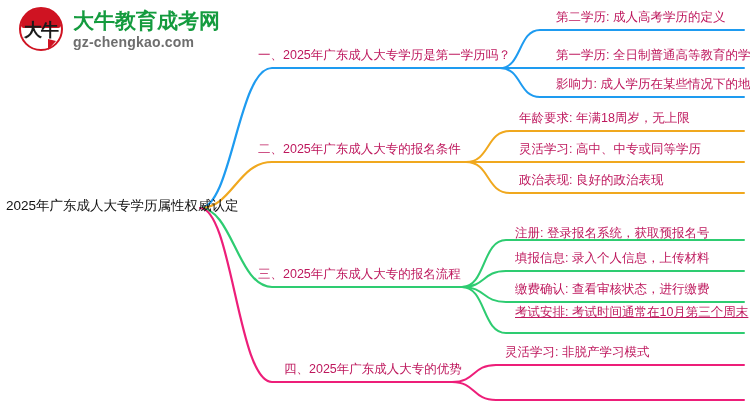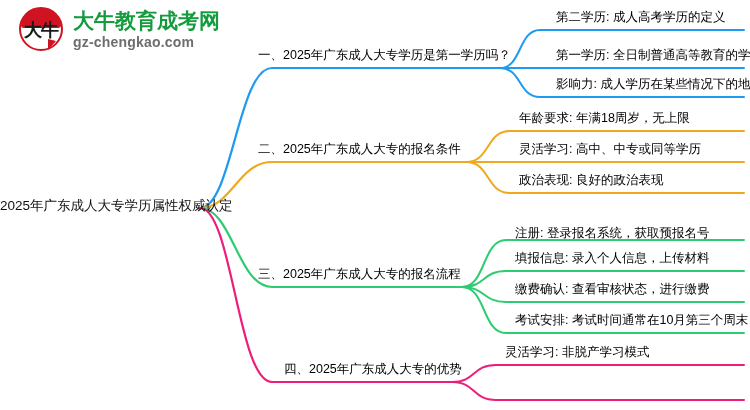--- a/index.html
+++ b/index.html
@@ -95,25 +95,25 @@
     left: 0; top: 0;
     width: 750px;
     height: 410px;
     pointer-events: none;
   }
 
   
   .node-label {
     position: absolute;
     white-space: nowrap;
-    color: #000000;
+    color: #be185d;
     font-family: "Liberation Sans", "DejaVu Sans", sans-serif;
   }
   #root-label {
-    left: 0;
+    left: 6px;
     top: 197px;
     font-size: 13.5px;
     line-height: 18px;
     color: #111111;
   }
   .branch-label {
     font-size: 12.5px;
     line-height: 17px;
   }
   .leaf-label {
@@ -179,18 +179,18 @@
 
   <div class="node-label branch-label" style="left:258px; top:141px;">二、2025年广东成人大专的报名条件</div>
   <div class="node-label leaf-label" style="left:519px; top:110px;">年龄要求: 年满18周岁，无上限</div>
   <div class="node-label leaf-label" style="left:519px; top:141px;">灵活学习: 高中、中专或同等学历</div>
   <div class="node-label leaf-label" style="left:519px; top:172px;">政治表现: 良好的政治表现</div>
 
   <div class="node-label branch-label" style="left:258px; top:266px;">三、2025年广东成人大专的报名流程</div>
   <div class="node-label leaf-label" style="left:515px; top:225px;">注册: 登录报名系统，获取预报名号</div>
   <div class="node-label leaf-label" style="left:515px; top:250px;">填报信息: 录入个人信息，上传材料</div>
   <div class="node-label leaf-label" style="left:515px; top:281px;">缴费确认: 查看审核状态，进行缴费</div>
-  <div class="node-label leaf-label" style="left:515px; top:312px;">考试安排: 考试时间通常在10月第三个周末</div>
+  <div class="node-label leaf-label" style="left:515px; top:304px;text-decoration:underline;">考试安排: 考试时间通常在10月第三个周末</div>
 
   <div class="node-label branch-label" style="left:284px; top:361px;">四、2025年广东成人大专的优势</div>
   <div class="node-label leaf-label" style="left:505px; top:344px;">灵活学习: 非脱产学习模式</div>
 
 </div>
 
 </body></html>

